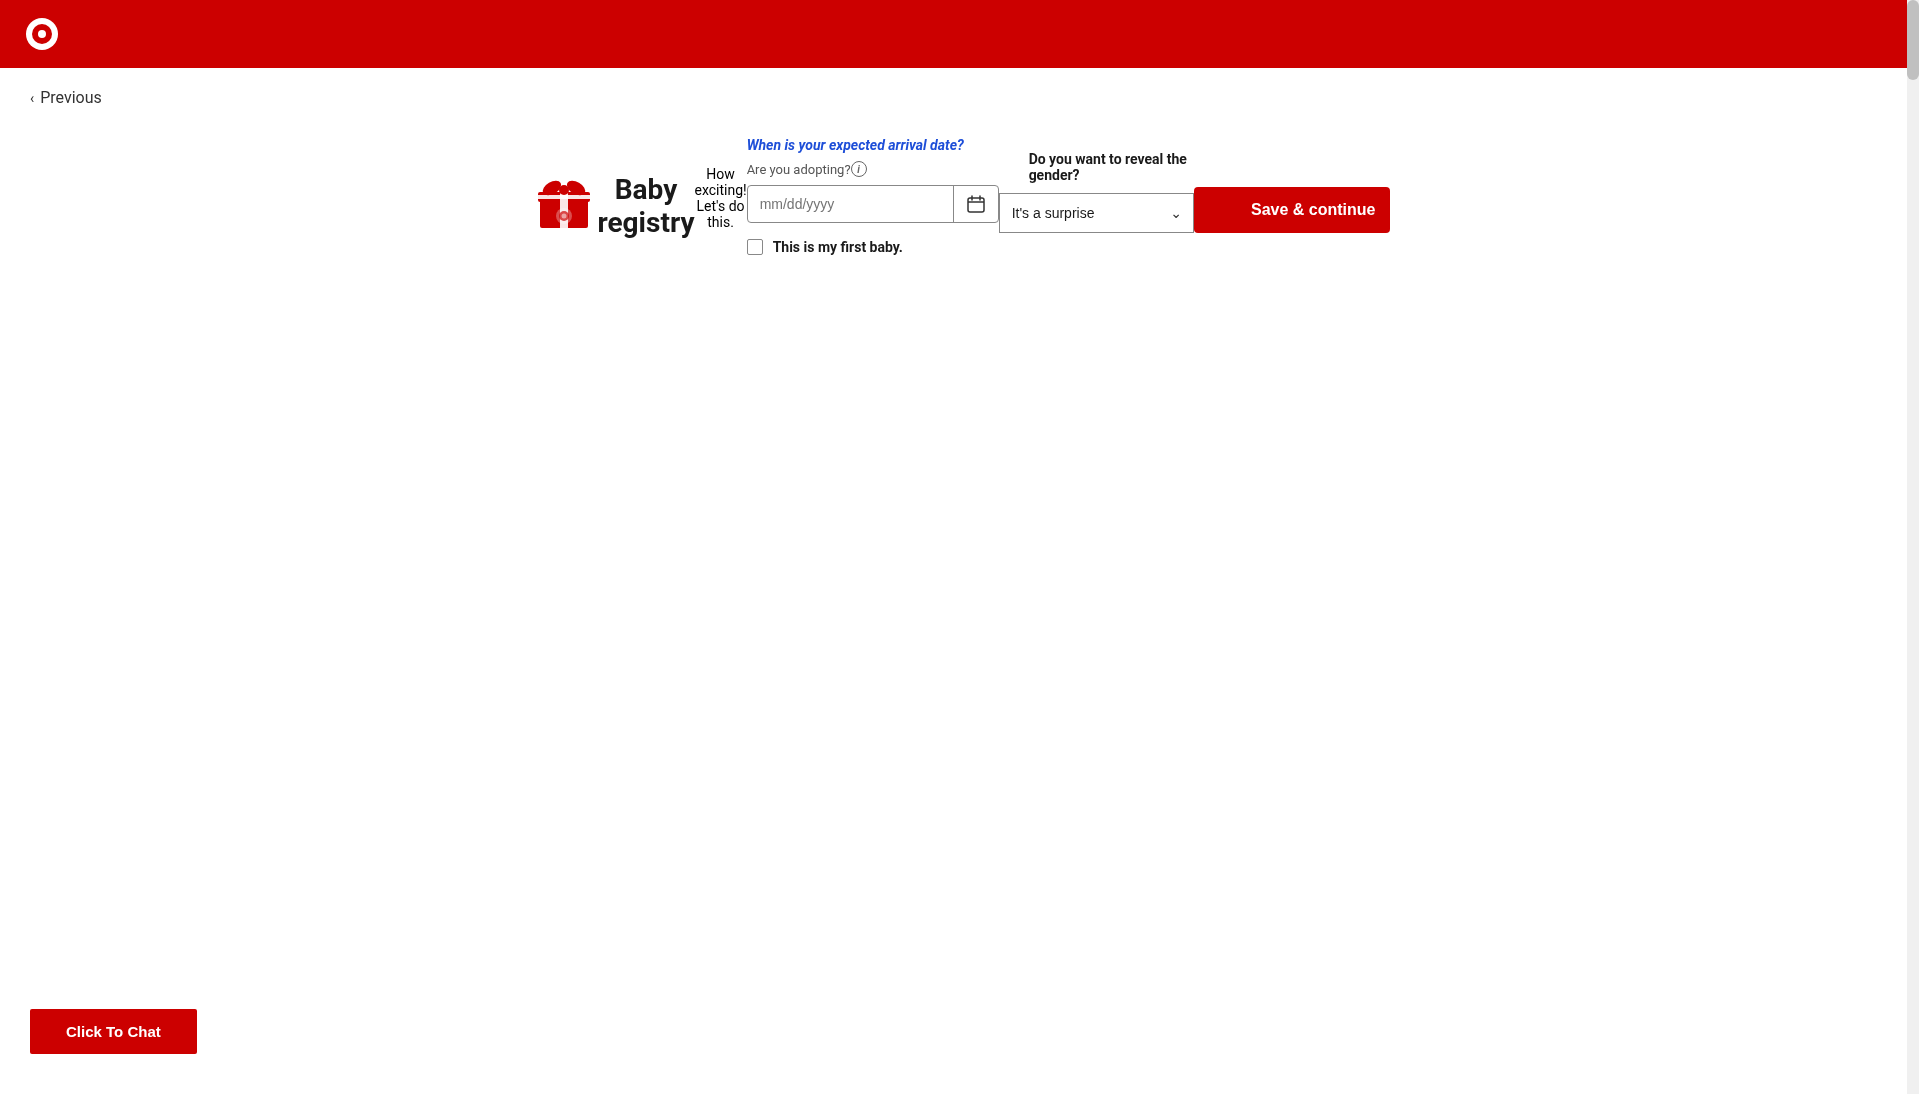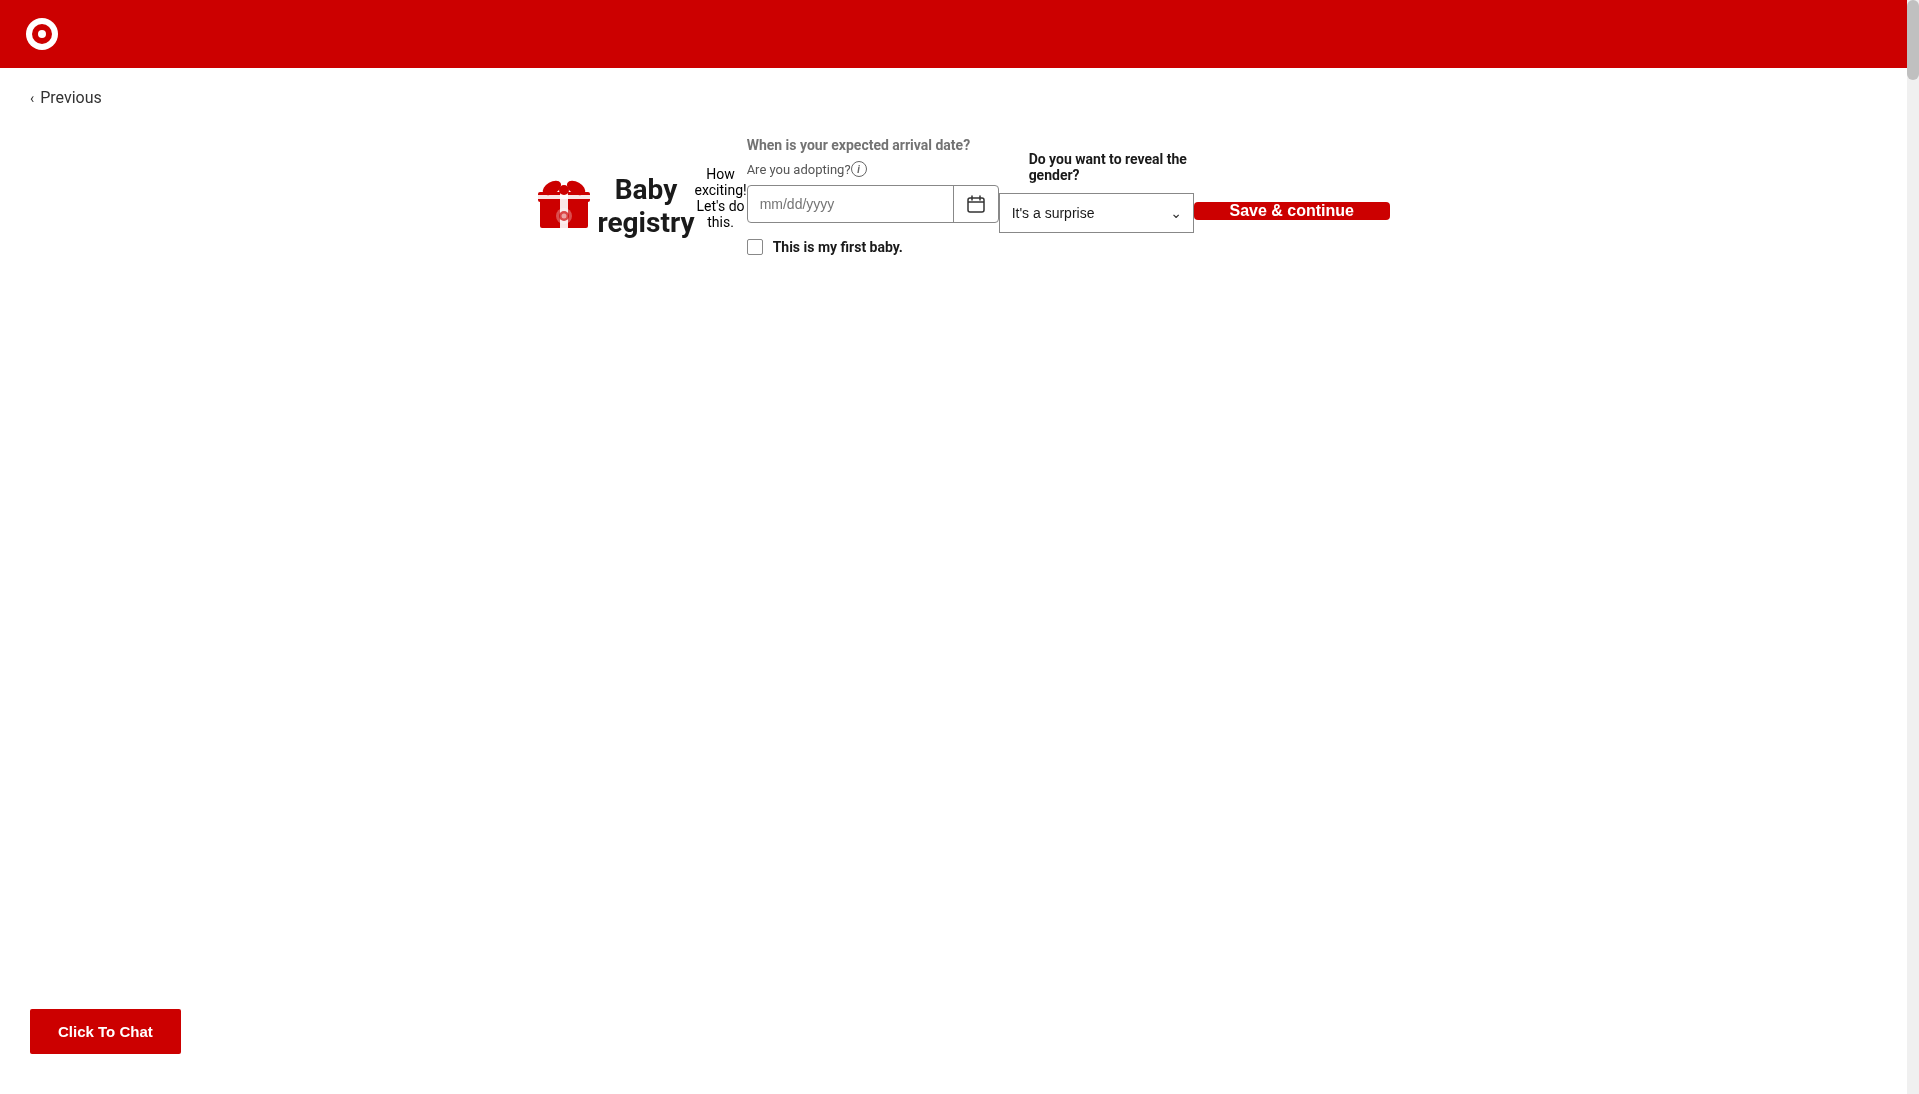--- a/index.html
+++ b/index.html
@@ -101,23 +101,24 @@
 
     
     .form-section {
       width: 100%;
       max-width: 340px;
     }
 
     .field-label {
       font-size: 14px;
       font-weight: 700;
-      color: #737373;
+      color: #1d4ed8;
       margin-bottom: 8px;
       display: block;
+      font-style: italic;
     }
 
     .adopting-label {
       font-size: 13px;
       color: #555555;
       margin-bottom: 8px;
       display: flex;
       align-items: center;
       gap: 0;
     }
@@ -246,39 +247,41 @@
     }
 
     
     .save-btn-wrapper {
       width: 100%;
       max-width: 340px;
     }
 
     .save-continue-btn {
       width: 100%;
+      padding: 14px;
       background-color: #cc0000;
       color: white;
       border: none;
       border-radius: 4px;
       font-size: 16px;
       font-weight: 600;
       cursor: pointer;
       transition: background-color 0.2s;
+      text-align: right;
     }
 
     
     .chat-button {
       position: fixed;
       bottom: 40px;
       left: 30px;
       background-color: #cc0000;
       color: white;
       border: none;
-      padding: 14px 28px;
+      padding: 14px 36px;
       font-size: 15px;
       font-weight: 600;
       cursor: pointer;
       border-radius: 2px;
       z-index: 100;
     }
 
     
     .scrollbar-area {
       position: fixed;

